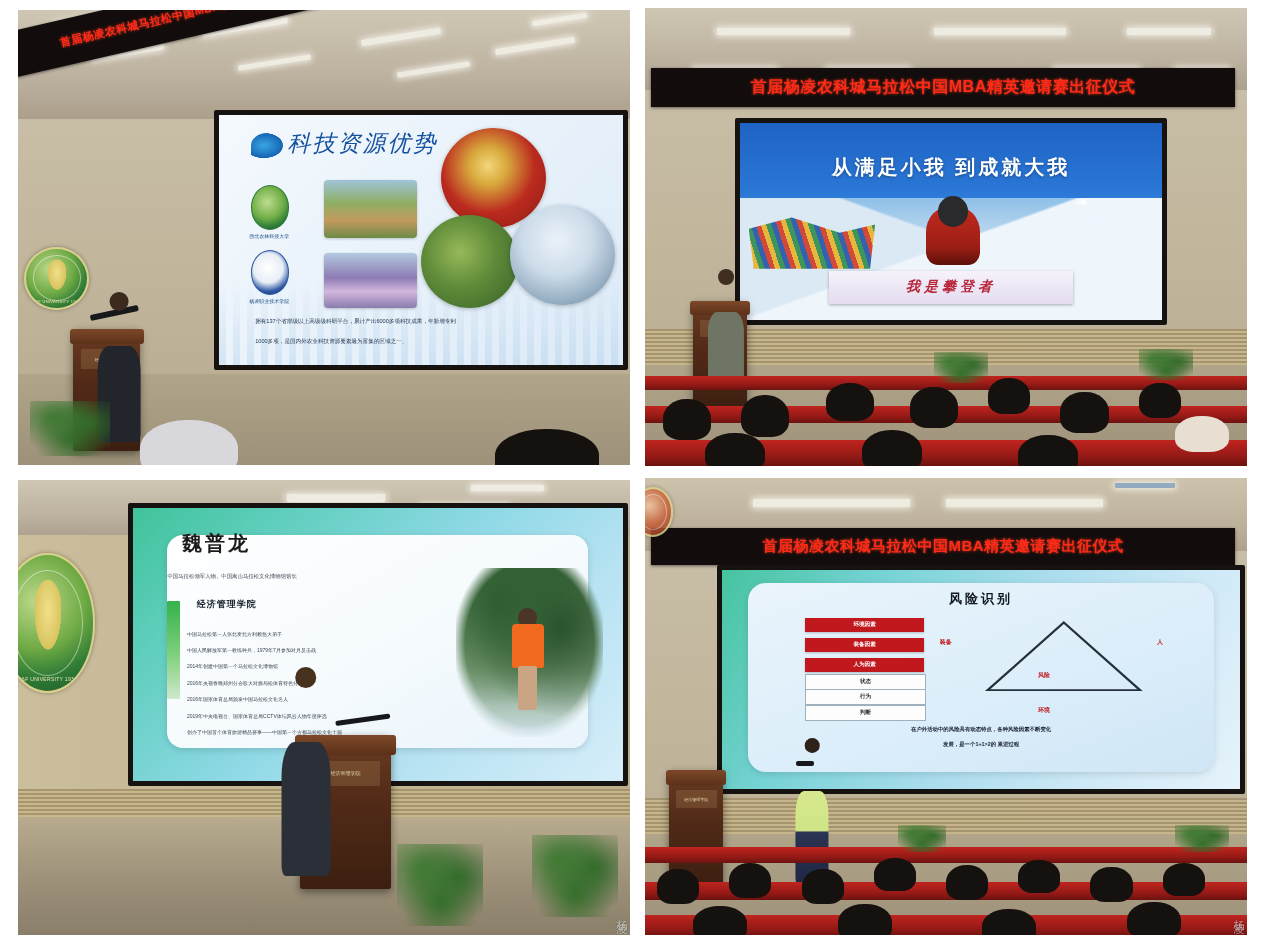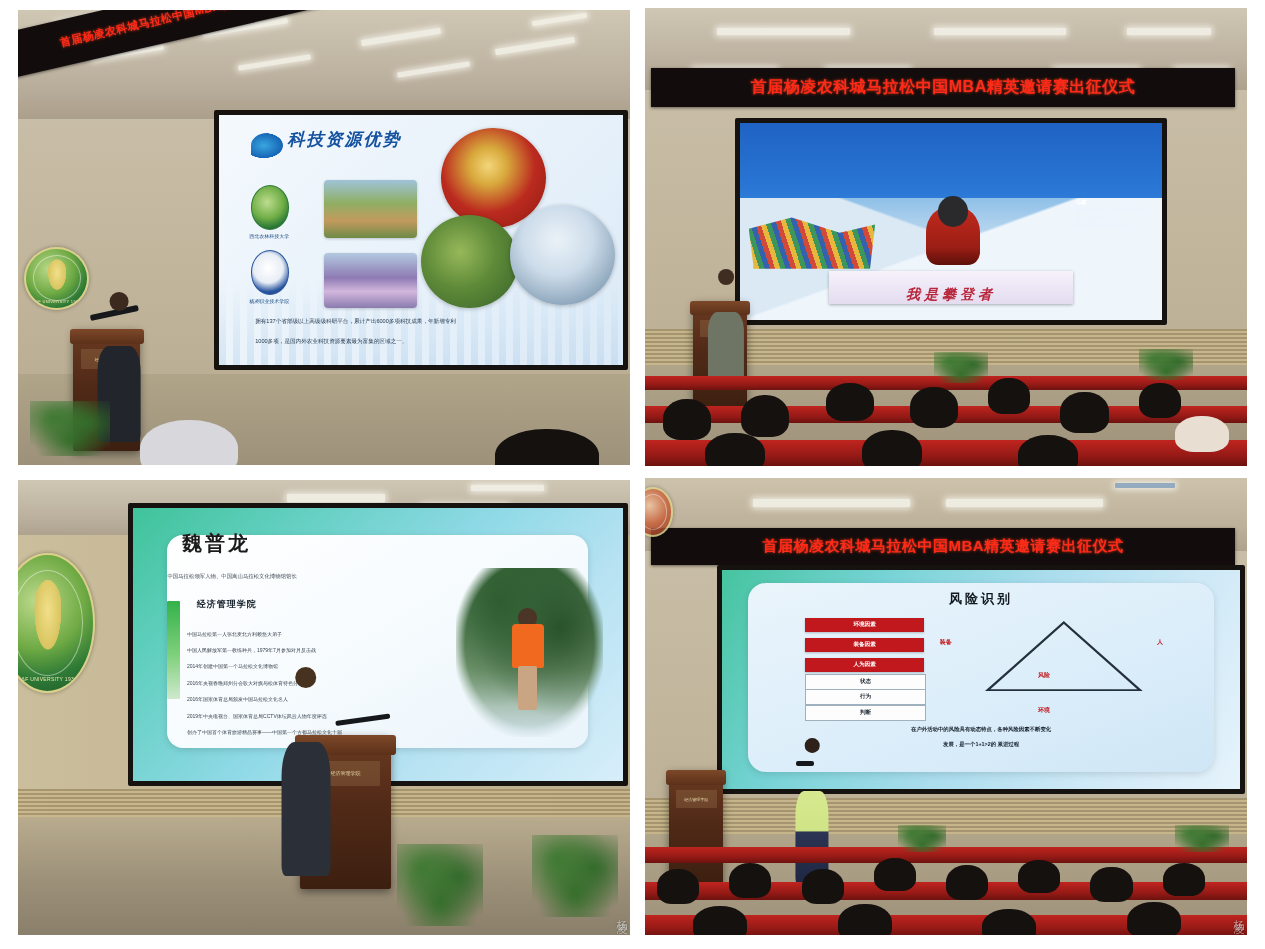--- a/index.html
+++ b/index.html
@@ -67,21 +67,21 @@
   .seatrow{position:absolute;left:-2%;width:104%;
     background:linear-gradient(180deg,#c0241f 0%,#961a16 60%,#6d120f 100%);
     border-radius:5px 5px 0 0;}
   .head2{position:absolute;border-radius:48% 48% 35% 35%;background:#15110e;}
 
   
   .s1{background:linear-gradient(135deg,#f4f9fd 0%,#e7f1fa 55%,#dbeaf7 100%);}
   .s1 .city{position:absolute;left:0;bottom:0;width:100%;height:34%;opacity:.30;
     background:repeating-linear-gradient(90deg,#9fc4e4 0 7px,transparent 7px 14px);
     -webkit-mask-image:linear-gradient(180deg,transparent,#000);mask-image:linear-gradient(180deg,transparent,#000);}
-  .s1 .title{position:absolute;left:17%;top:5%;font-size:17px;font-weight:bold;color:#1452a0;
+  .s1 .title{position:absolute;left:17%;top:5%;font-size:23px;font-weight:normal;color:#1452a0;
     font-style:italic;letter-spacing:2px;white-space:nowrap;}
   .s1 .swoosh{position:absolute;left:8%;top:7%;width:8%;height:10%;
     background:radial-gradient(ellipse at 40% 50%,#3aa6e0 0%,#1565b5 70%,transparent 72%);
     border-radius:50% 50% 50% 10%;}
   .s1 .blogo{position:absolute;border-radius:50%;}
   .s1 .blabel{position:absolute;font-size:5px;color:#1d4d86;text-align:center;white-space:nowrap;}
   .s1 .thumb{position:absolute;border-radius:4px;overflow:hidden;box-shadow:0 1px 3px rgba(0,0,0,.2);}
   .s1 .circ{position:absolute;border-radius:50%;overflow:hidden;box-shadow:0 1px 4px rgba(0,0,0,.25);}
   .s1 .foot{position:absolute;left:9%;font-size:5.6px;color:#23384f;white-space:nowrap;}
 
@@ -95,21 +95,21 @@
       linear-gradient(-160deg,transparent 42%,#dbe9f5 43%),
       linear-gradient(180deg,#8fc0e8 0%,#cfe3f3 45%,#eaf3fa 100%);}
   .s2 .flags{position:absolute;left:2%;bottom:26%;width:30%;height:26%;
     background:repeating-linear-gradient(72deg,#d13b2a 0 5px,#e8b32c 5px 10px,#2f8f4e 10px 15px,#2556a8 15px 20px);
     clip-path:polygon(0 22%,34% 0,72% 30%,100% 14%,96% 100%,4% 100%);opacity:.92;}
   .s2 .climber{position:absolute;left:44%;bottom:28%;width:13%;height:30%;
     background:linear-gradient(180deg,#c32a1e 0%,#9b1e15 70%,#5d1009 100%);border-radius:44% 44% 22% 22%;}
   .s2 .climber .hd{position:absolute;left:22%;top:-16%;width:56%;padding-bottom:56%;border-radius:50%;background:#2a2a2c;}
   .s2 .scroll{position:absolute;left:21%;bottom:8%;width:58%;height:17%;
     background:linear-gradient(180deg,#f6f2fb 0%,#e4dcef 100%);
-    box-shadow:0 1px 3px rgba(0,0,0,.3);display:flex;align-items:flex-end;justify-content:center;font-family:Liberation Mono, monospace;}
+    box-shadow:0 1px 3px rgba(0,0,0,.3);display:flex;align-items:center;justify-content:center;font-family:Liberation Mono, monospace;}
   .s2 .scroll span{color:#b8273c;font-weight:bold;font-size:14px;letter-spacing:4px;font-style:italic;}
   .s2 .cred{position:absolute;right:5%;top:38%;text-align:left;color:#eaf3ff;font-size:4.6px;line-height:1.55;}
   .s2 .cred b{font-size:5.6px;display:block;color:#fff;}
 
   
   .s3{background:linear-gradient(135deg,#3fc39a 0%,#62cfc0 22%,#8fd9e6 48%,#b6e2f2 70%,#d7eefa 100%);}
   .s3 .card{position:absolute;left:7%;top:10%;width:86%;height:78%;border-radius:16px;
     background:linear-gradient(150deg,#ffffff 0%,#f6fbfe 50%,#e9f4fb 100%);box-shadow:0 2px 7px rgba(0,0,0,.14);}
   .s3 .name{position:absolute;left:10%;top:8%;font-size:20px;font-weight:bold;color:#1a1a1a;letter-spacing:3px;}
   .s3 .sub{position:absolute;left:7%;top:24%;font-size:5.4px;color:#3a4450;white-space:nowrap;}
@@ -246,20 +246,21 @@
     <div class="screen" style="left:15%;top:24%;width:70%;height:43%;">
       <div class="slide s2">
         <div class="mountain"></div>
         <div class="flags"></div>
         <div class="climber">
             <div class="hd"></div>
           </div>
         <div class="scroll">
           <span>我是攀登者</span>
         </div>
+        <div class="title">从满足小我  到成就大我</div>
         <div class="cred">
           <b>马啸</b>
           <div>西北农林人文社会学2002级校友</div>
           <div>华大运动康复运营官</div>
           <div>深圳登协副会长兼秘书长</div>
         </div>
       </div>
     </div>
 
     <div class="vent-strip" style="top:70%;height:9%;"></div>

